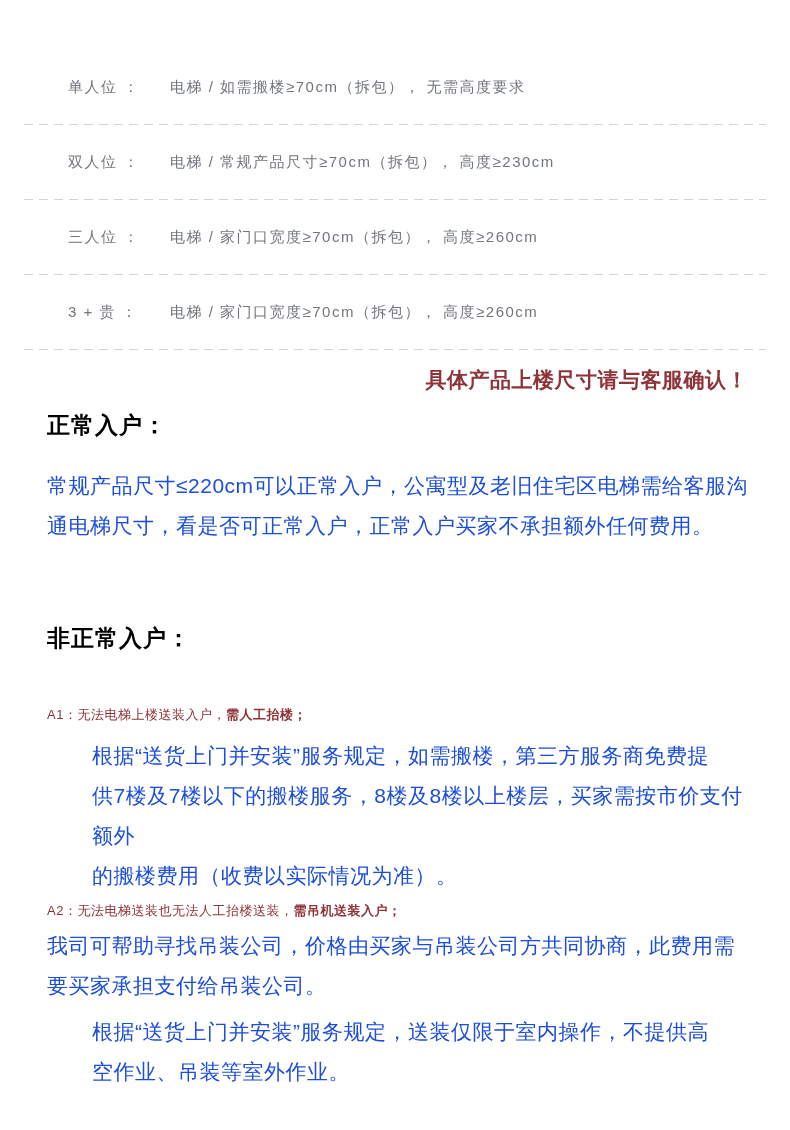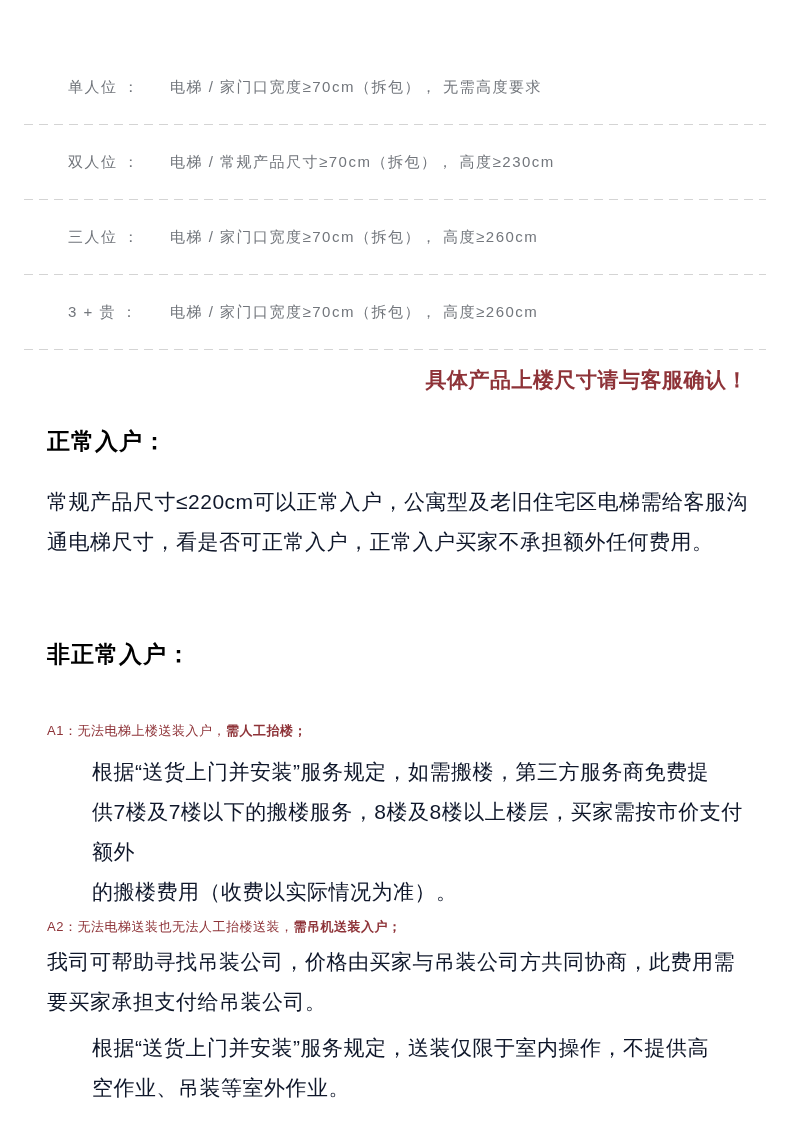--- a/index.html
+++ b/index.html
@@ -59,26 +59,26 @@
   .content {
     padding: 0 30px 0 47px;
   }
   .section-heading {
     font-size: 23px;
     line-height: 30px;
     font-weight: bold;
     color: #000000;
     letter-spacing: 1px;
   }
-  .heading-normal { margin-top: 32px; }
+  .heading-normal { margin-top: 16px; }
   .heading-abnormal { margin-top: 78px; font-family: Liberation Serif, serif; }
   .body-para {
     font-size: 21px;
     line-height: 40px;
-    color: #0f172a;
+    color: #1d4ed8;
     white-space: pre-line;
     letter-spacing: 0.5px;
     margin: 0;
   }
   .para-normal { margin-top: 26px; }
   .case-title {
     font-size: 13px;
     line-height: 30px;
     color: #8e3338;
     white-space: nowrap;
@@ -90,21 +90,21 @@
   .case-body { margin-top: 6px; margin-left: 45px; }
 </style>
 </head>
 <body>
 
 <div class="page">
 
   <div class="size-table">
     <div class="size-row">
       <span class="size-row-label">单人位 ：</span>
-      <span class="size-row-spec">电梯 / 家门口宽度≥70cm（拆包）， 无需高度要求</span>
+      <span class="size-row-spec">电梯 / 如需搬楼≥70cm（拆包）， 无需高度要求</span>
     </div>
     <div class="row-divider"></div>
 
     <div class="size-row">
       <span class="size-row-label">双人位 ：</span>
       <span class="size-row-spec">电梯 / 常规产品尺寸≥70cm（拆包）， 高度≥230cm</span>
     </div>
     <div class="row-divider"></div>
 
     <div class="size-row">

